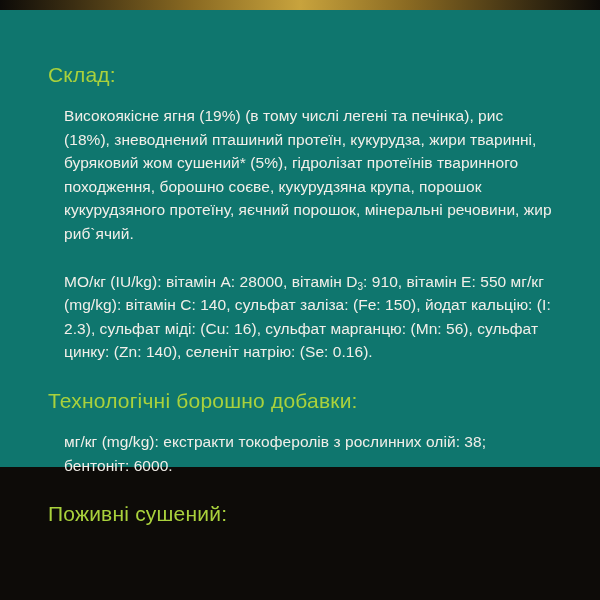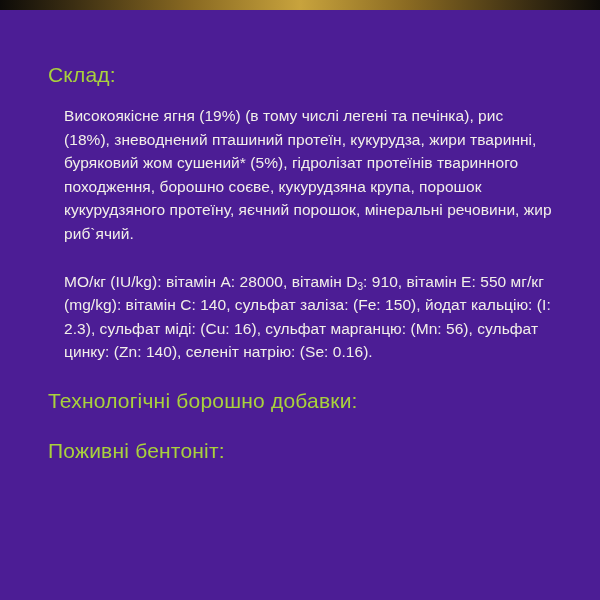--- a/index.html
+++ b/index.html
@@ -9,22 +9,22 @@
   body {
     width: 600px;
     height: 600px;
     background: #0d0b08;
     font-family: "Liberation Sans", sans-serif;
     overflow: hidden;
   }
   .page {
     position: relative;
     width: 600px;
-    height: 600px;
-    background: #4c1d95;
+    height: 467px;
+    background: #0f766e;
     box-sizing: border-box;
   }
   
   .top-bar {
     position: absolute;
     top: 0;
     left: 0;
     width: 600px;
     height: 10px;
     background: linear-gradient(to right,
@@ -84,20 +84,21 @@
       <h2 class="section-heading">Склад:</h2>
       <p class="section-body">Високоякісне ягня (19%) (в тому числі легені та печінка), рис (18%), зневоднений пташиний протеїн, кукурудза, жири тваринні, буряковий жом сушений* (5%), гідролізат протеїнів тваринного походження, борошно соєве, кукурудзяна крупа, порошок кукурудзяного протеїну, яєчний порошок, мінеральні речовини, жир риб`ячий.</p>
     </div>
 
     <div class="section sec-nutritional">
       <p class="section-body"><span>МО/кг (IU/kg): вітамін A: 28000, вітамін D</span><sub>3</sub><span>: 910, вітамін E: 550 мг/кг (mg/kg): вітамін C: 140, сульфат заліза: (Fe: 150), йодат кальцію: (I: 2.3), сульфат міді: (Cu: 16), сульфат марганцю: (Mn: 56), сульфат цинку: (Zn: 140), селеніт натрію: (Se: 0.16).</span></p>
     </div>
 
     <div class="section sec-technological">
       <h2 class="section-heading">Технологічні борошно добавки:</h2>
+      <p class="section-body">мг/кг (mg/kg): екстракти токоферолів з рослинних олій: 38; бентоніт: 6000.</p>
     </div>
 
     <div class="section sec-analytical">
-      <h2 class="section-heading">Поживні бентоніт:</h2>
+      <h2 class="section-heading">Поживні сушений:</h2>
     </div>
 
   </div>
 </div>
 
 </body></html>

